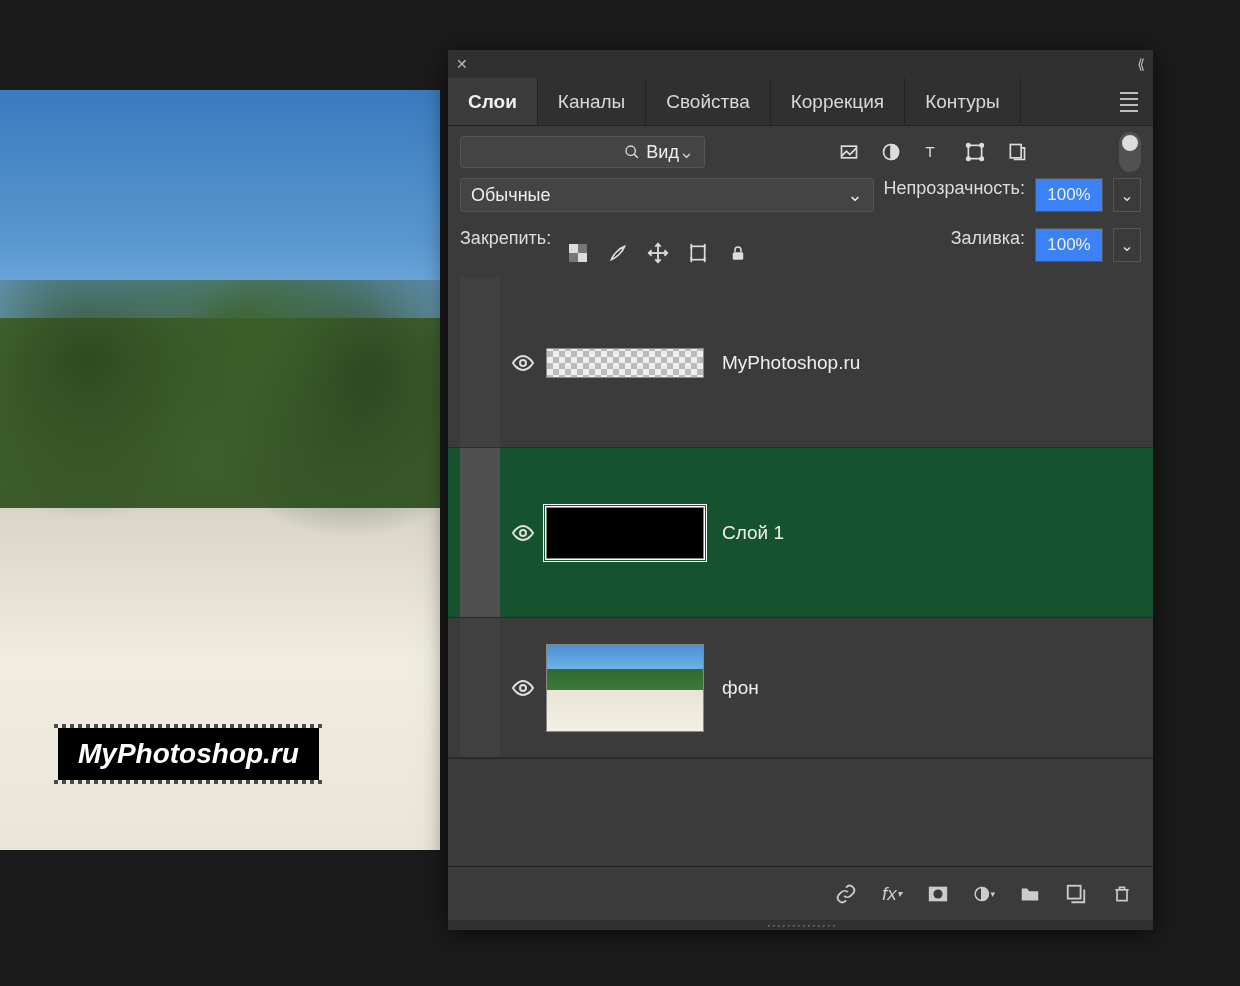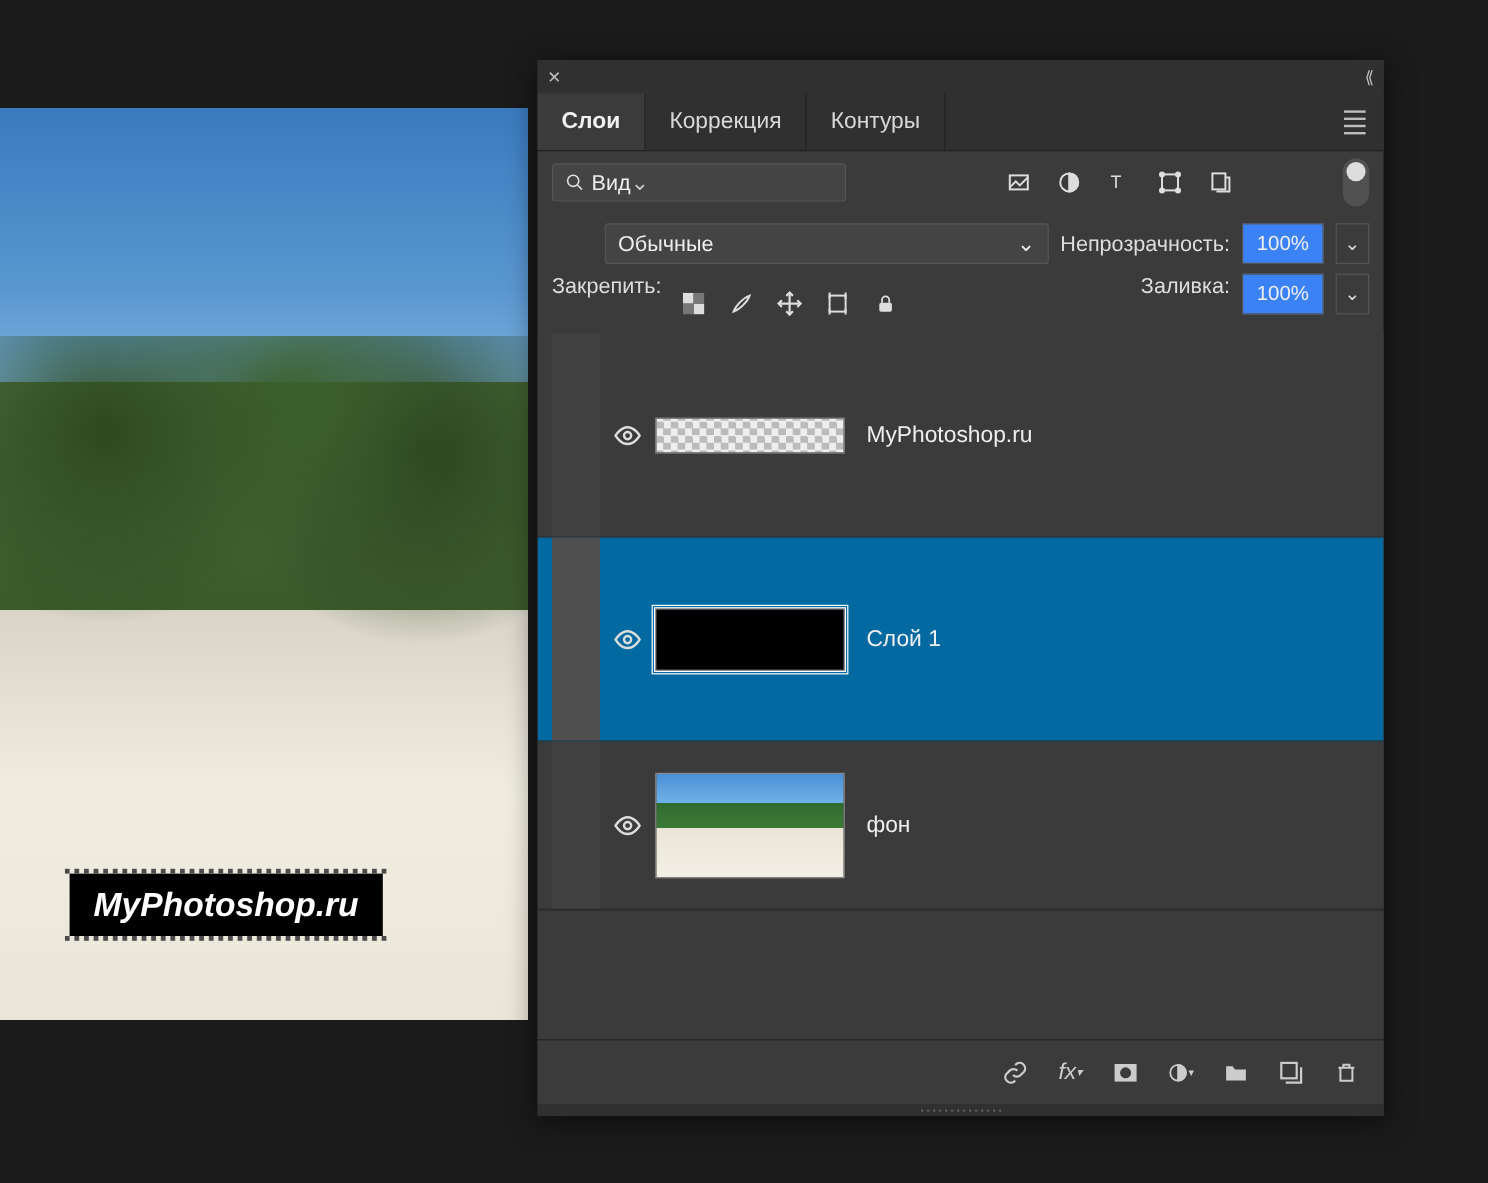--- a/index.html
+++ b/index.html
@@ -64,35 +64,35 @@
   .tab-menu { width:48px; display:flex; align-items:center; justify-content:center; color:#bdbdbd; cursor:pointer; }
   .hamburger { width:18px; display:flex; flex-direction:column; gap:4px; }
   .hamburger span { height:2px; background:#bdbdbd; }
 
   
   .filter-row {
     display:flex; align-items:center; gap:12px; height:52px; padding:0 12px;
   }
   .filter-dropdown {
     flex: 0 0 245px; height:32px; background:#444; border:1px solid #555; border-radius:3px;
-    display:flex; align-items:center; padding:0 10px; color:#eee; font-size:18px; justify-content:flex-start;
+    display:flex; align-items:center; padding:0 10px; color:#eee; font-size:18px; justify-content:flex-end;
   }
   .filter-dropdown .search-icon-wrap { display:flex; align-items:center; gap:6px; }
   .filter-dropdown .chev { color:#ccc; }
   .filter-spacer{flex:1;}
   .filter-icons { display:flex; gap:22px; align-items:center; color:#ddd; }
   .filter-icons .ficon { width:20px; height:20px; display:flex; align-items:center; justify-content:center;}
   .pill-toggle {
     width:22px; height:40px; border-radius:11px; background:#515151; position:relative; margin-left:80px;
   }
   .pill-knob { position:absolute; top:3px; left:3px; width:16px; height:16px; border-radius:50%; background:#ddd; }
 
   
   .blend-row {
-    display:flex; align-items:center; gap:10px; height:50px; padding:0 12px;margin-left:44px;
+    display:flex; gap:10px; height:50px; padding:0 12px;
   }
   .blend-select {
     flex:1; height:34px; background:#444; border:1px solid #555; border-radius:3px;
     display:flex; align-items:center; justify-content:space-between; padding:0 10px; color:#eee; font-size:18px;
   }
   .opacity-label { color:#ddd; font-size:18px; }
   .opacity-input {
     width:68px; height:34px; background:#3b82f6; border:1px solid #555; text-align:center;
     color:#eee; font-size:17px; display:flex; align-items:center; justify-content:center;
   }
@@ -107,21 +107,21 @@
   .lock-label { color:#ddd; font-size:18px; }
   .lock-icons { display:flex; gap:18px; align-items:center; color:#ddd; margin-left:6px;}
   .lock-icons .licon { width:22px;height:22px; display:flex; align-items:center; justify-content:center;}
   .lock-spacer{flex:1;}
 
   
   .layer-list { flex:1; overflow:auto; background:#3b3b3b; }
   .layer-row {
     display:flex; align-items:center; min-height:170px; border-bottom:1px solid #2b2b2b; padding:0 12px;
   }
-  .layer-row.selected { background:#0369a1; }
+  .layer-row.selected { background:#14532d; }
   .layer-row.narrow { min-height:140px; }
   .layer-scrollgutter { width:40px; background:#414141; align-self:stretch;}
   .eye-col { width:46px; display:flex; justify-content:center; align-items:center;}
   .eye { color:#ddd; }
   .thumb { width:158px; height:30px; border:1px solid #888; background:
     repeating-conic-gradient(#bbb 0% 25%, #eee 0% 50%) 0/12px 12px; position:relative;}
   .thumb.selected { outline:3px double #fff; }
   .thumb.black { width:158px; height:52px; background:#000; }
   .thumb.beach { width:158px; height:88px; background:
     linear-gradient(to bottom,#4a8fd6 0%,#6fb2e6 28%,#2f6a30 28%,#3c7a38 52%,#e9e4d6 52%,#f2efe4 100%);}
@@ -153,20 +153,22 @@
 
 <div class="panel">
 
   <div class="panel-titlebar">
     <span class="tb-close">✕</span>
     <span class="tb-collapse">⟪</span>
   </div>
 
   <div class="tab-row">
     <div class="tab active">Слои</div>
+    <div class="tab">Каналы</div>
+    <div class="tab">Свойства</div>
     <div class="tab">Коррекция</div>
     <div class="tab">Контуры</div>
     <div class="tab-spacer"></div>
     <div class="tab-menu">
       <div class="hamburger">
           <span></span>
           <span></span>
           <span></span>
           <span></span>
         </div>

